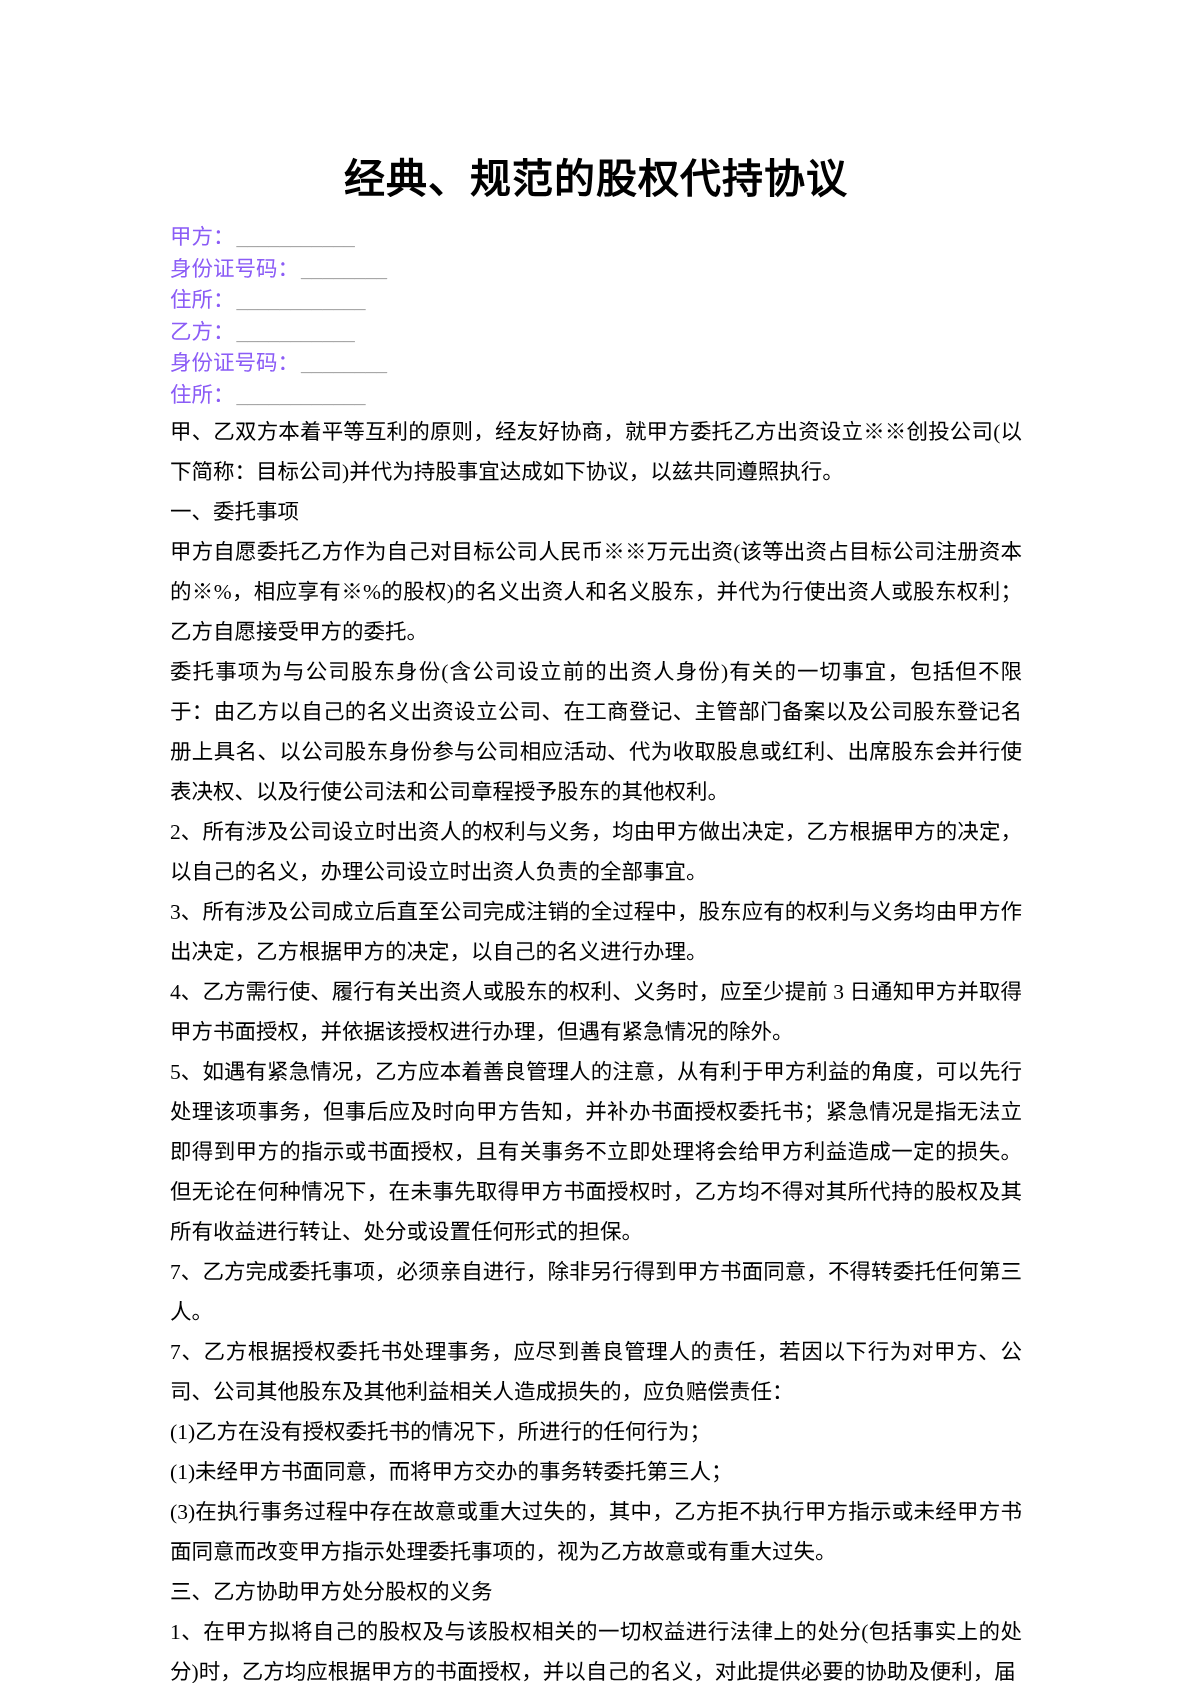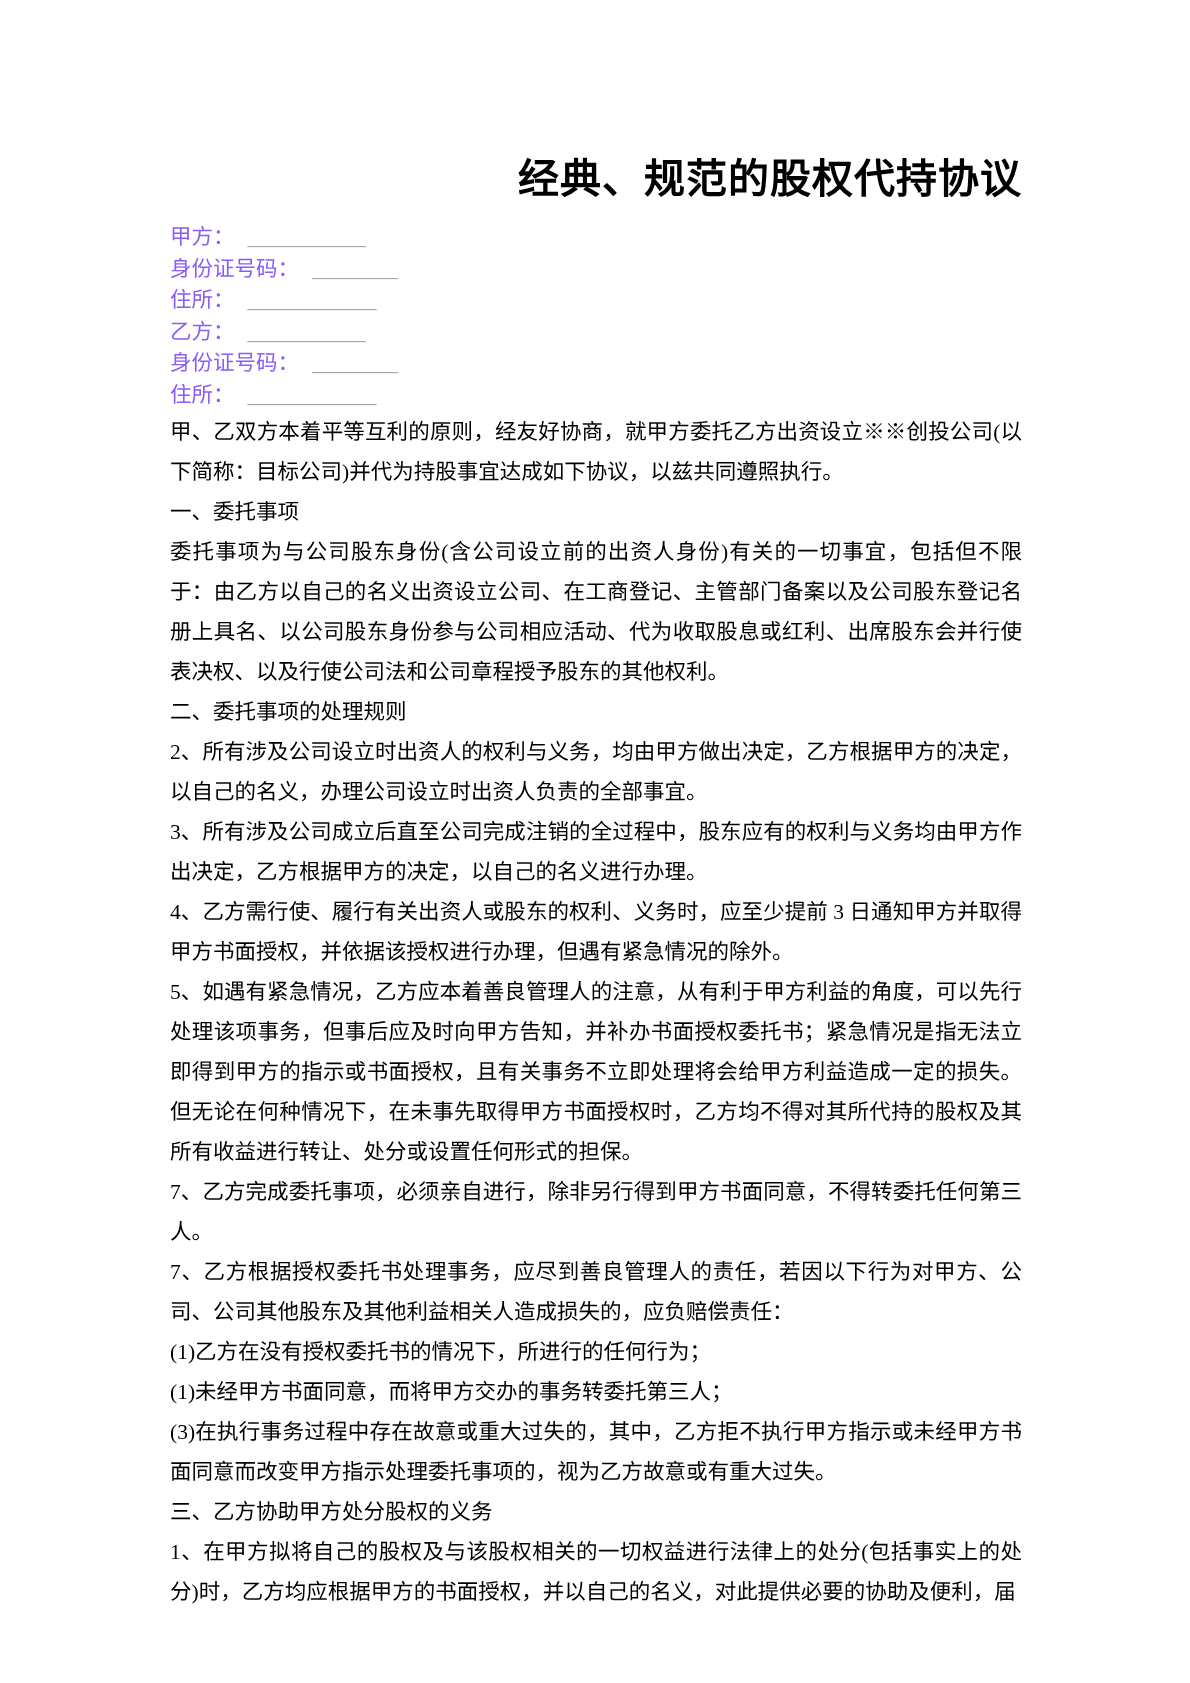--- a/index.html
+++ b/index.html
@@ -19,35 +19,35 @@
     height: 1683px;
     padding: 150px 168px 0 170px;
     overflow: hidden;
     background: #ffffff;
   }
   .doc-title {
     margin: 0 0 14px 0;
     font-size: 41px;
     line-height: 58px;
     font-weight: bold;
-    text-align: right;
+    text-align: center;
     letter-spacing: 1px;
     white-space: nowrap;
   }
   .field-line {
     font-size: 21.5px;
     line-height: 31.6px;
     white-space: nowrap;
   }
   .field-label {
     color: #8b5cf6;
   }
   .blank {
     color: #a3a3a3;
-    margin-left: 13px;
+    margin-left: 2px;
     letter-spacing: 0;
   }
   .para {
     margin: 0;
     font-size: 21.5px;
     line-height: 40px;
     text-align: justify;
     text-justify: inter-ideograph;
     word-break: break-all;
   }
@@ -76,22 +76,22 @@
       <span class="field-label">身份证号码：</span><span class="blank">________</span>
     </div>
     <div class="field-line">
       <span class="field-label">住所：</span><span class="blank">____________</span>
     </div>
   </div>
 
   <div>
     <p class="para">甲、乙双方本着平等互利的原则，经友好协商，就甲方委托乙方出资设立※※创投公司(以下简称：目标公司)并代为持股事宜达成如下协议，以兹共同遵照执行。</p>
     <p class="para">一、委托事项</p>
+    <p class="para">甲方自愿委托乙方作为自己对目标公司人民币※※万元出资(该等出资占目标公司注册资本的※%，相应享有※%的股权)的名义出资人和名义股东，并代为行使出资人或股东权利；乙方自愿接受甲方的委托。</p>
     <p class="para">委托事项为与公司股东身份(含公司设立前的出资人身份)有关的一切事宜，包括但不限于：由乙方以自己的名义出资设立公司、在工商登记、主管部门备案以及公司股东登记名册上具名、以公司股东身份参与公司相应活动、代为收取股息或红利、出席股东会并行使表决权、以及行使公司法和公司章程授予股东的其他权利。</p>
-    <p class="para">二、委托事项的处理规则</p>
     <p class="para">2、所有涉及公司设立时出资人的权利与义务，均由甲方做出决定，乙方根据甲方的决定，以自己的名义，办理公司设立时出资人负责的全部事宜。</p>
     <p class="para">3、所有涉及公司成立后直至公司完成注销的全过程中，股东应有的权利与义务均由甲方作出决定，乙方根据甲方的决定，以自己的名义进行办理。</p>
     <p class="para">4、乙方需行使、履行有关出资人或股东的权利、义务时，应至少提前 3 日通知甲方并取得甲方书面授权，并依据该授权进行办理，但遇有紧急情况的除外。</p>
     <p class="para">5、如遇有紧急情况，乙方应本着善良管理人的注意，从有利于甲方利益的角度，可以先行处理该项事务，但事后应及时向甲方告知，并补办书面授权委托书；紧急情况是指无法立即得到甲方的指示或书面授权，且有关事务不立即处理将会给甲方利益造成一定的损失。但无论在何种情况下，在未事先取得甲方书面授权时，乙方均不得对其所代持的股权及其所有收益进行转让、处分或设置任何形式的担保。</p>
     <p class="para">7、乙方完成委托事项，必须亲自进行，除非另行得到甲方书面同意，不得转委托任何第三人。</p>
     <p class="para">7、乙方根据授权委托书处理事务，应尽到善良管理人的责任，若因以下行为对甲方、公司、公司其他股东及其他利益相关人造成损失的，应负赔偿责任：</p>
     <p class="para">(1)乙方在没有授权委托书的情况下，所进行的任何行为；</p>
     <p class="para">(1)未经甲方书面同意，而将甲方交办的事务转委托第三人；</p>
     <p class="para">(3)在执行事务过程中存在故意或重大过失的，其中，乙方拒不执行甲方指示或未经甲方书面同意而改变甲方指示处理委托事项的，视为乙方故意或有重大过失。</p>
     <p class="para">三、乙方协助甲方处分股权的义务</p>

